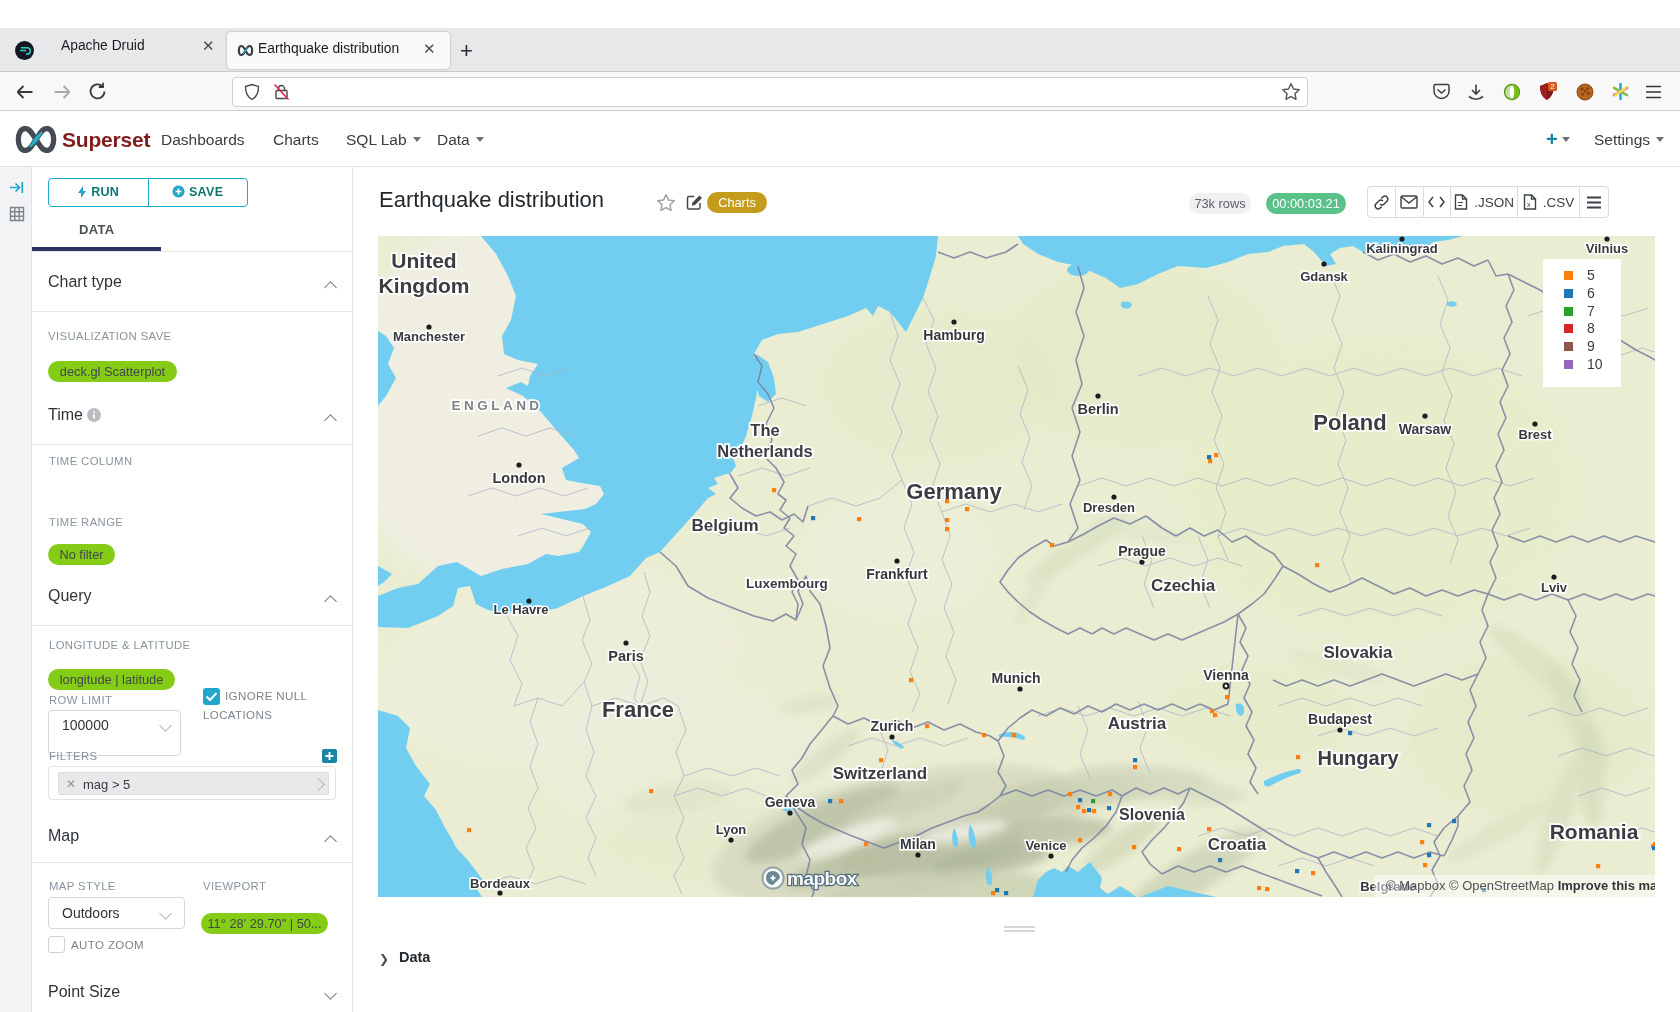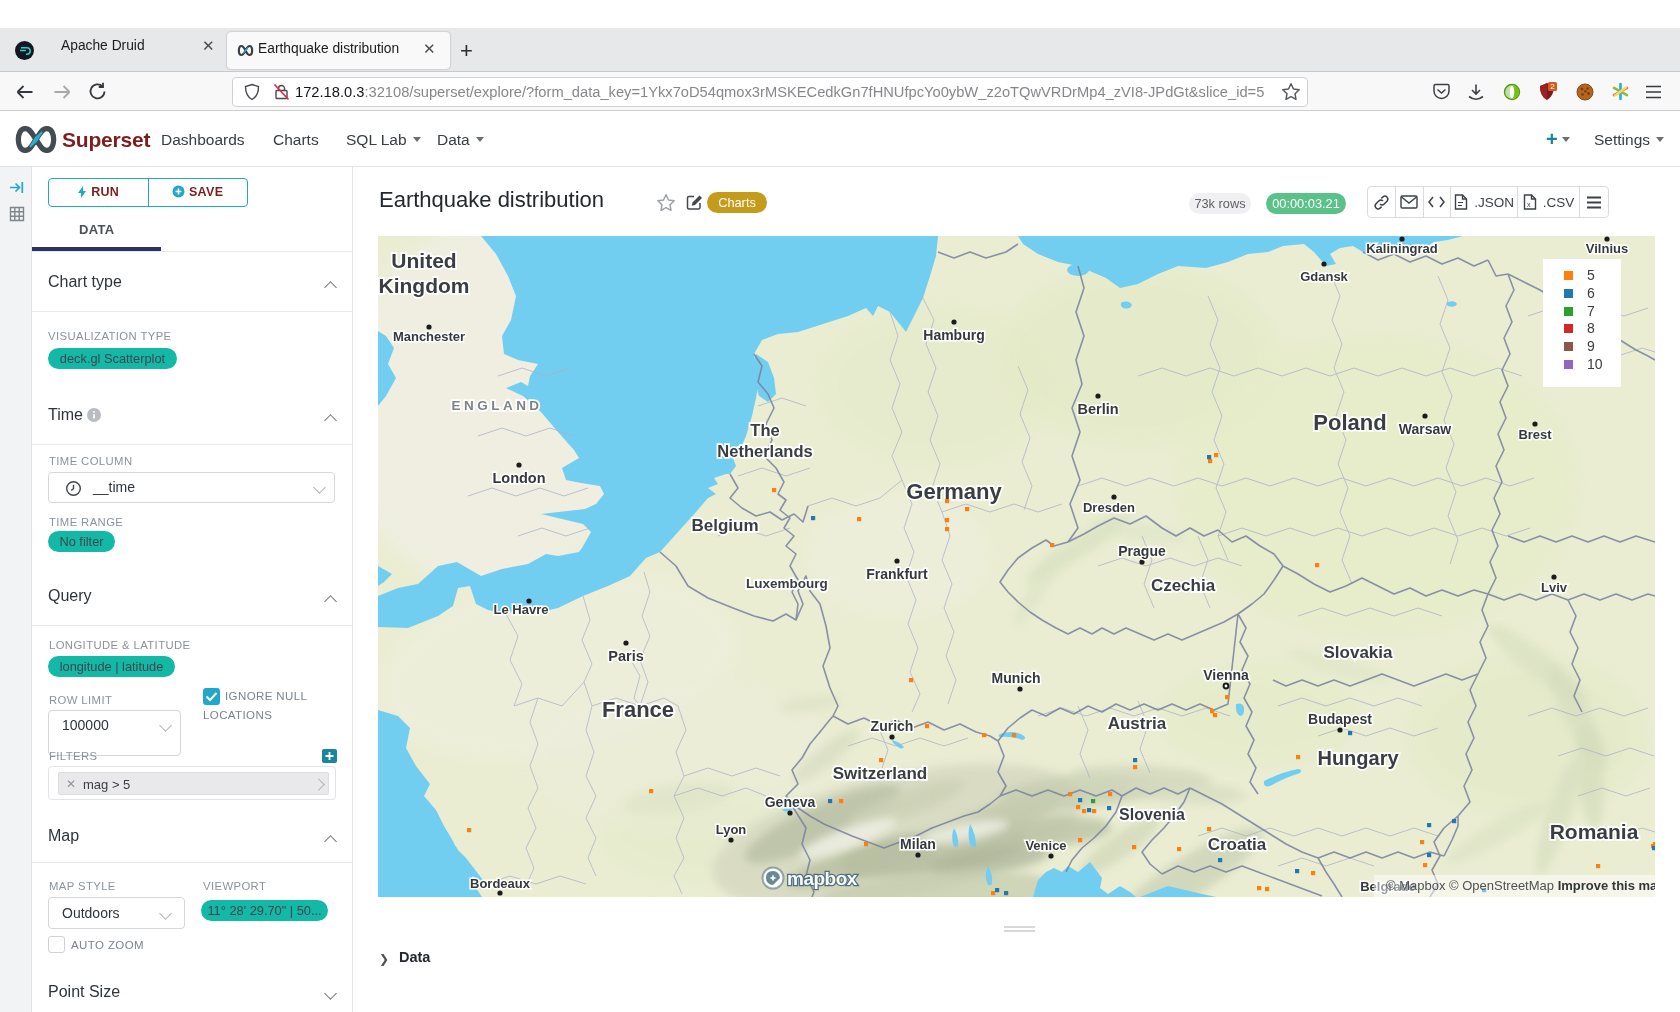--- a/index.html
+++ b/index.html
@@ -21,28 +21,28 @@
 
 #ssheader { left:0; top:111px; width:1680px; height:56px; background:#fff; border-bottom:1px solid #e2e4e6; }
 .navlink { top:131px; font-size:15.5px; color:#383d41; }
 .caret { display:inline-block; width:0; height:0; border-left:4px solid transparent; border-right:4px solid transparent; border-top:5px solid #6a6f73; vertical-align:middle; margin-left:6px; margin-bottom:2px; }
 
 #lsidebar { left:0; top:167px; width:32px; height:845px; background:#f2f3f5; border-right:1px solid #e2e2e4; }
 
 #cpanel { left:32px; top:167px; width:321px; height:845px; background:#fff; border-right:1px solid #e4e5e7; }
 .cp { position:absolute; }
 .btngroup { left:16px; top:11px; width:200px; height:29px; border:1px solid #20a7c9; border-radius:4px; display:flex; }
-.btngroup .b { flex:1; text-align:center; color:#7f1d1d; font-size:12.5px; font-weight:bold; letter-spacing:.3px; line-height:27px; }
+.btngroup .b { flex:1; text-align:center; color:#0f766e; font-size:12.5px; font-weight:bold; letter-spacing:.3px; line-height:27px; }
 .btngroup .b:first-child { border-right:1px solid #20a7c9; }
 .sechead { font-size:16px; color:#2f343a; }
 .chev { position:absolute; width:9px; height:9px; border-right:1.8px solid #6f767c; border-bottom:1.8px solid #6f767c; }
 .chev.up { transform:rotate(-135deg); }
 .chev.down { transform:rotate(45deg); }
 .lbl { font-size:11.3px; color:#8a939c; letter-spacing:.4px; }
-.pill { background:#14b8a6; border-radius:11px; font-size:12.8px; color:#41474c; text-align:center; }
+.pill { background:#84cc16; border-radius:11px; font-size:12.8px; color:#41474c; text-align:center;margin-top:13px; }
 .selbox { background:#fff; border:1px solid #d4d6d8; border-radius:4px; font-size:14px; color:#2f343a; }
 .divider { left:0; width:321px; height:1px; background:#e8e9ea; }
 
 #main { left:353px; top:167px; width:1327px; height:845px; background:#fff; }
 .hpill { border-radius:11px; font-size:12.8px; line-height:21px; }
 .btnbar { display:flex; border:1px solid #d9dbdd; border-radius:4px; background:#fff; height:32px; align-items:center; }
 .btnbar .seg { border-right:1px solid #d9dbdd; height:32px; display:flex; align-items:center; justify-content:center; color:#3b4146; }
 .btnbar .seg:last-child { border-right:none; }
 #mapwrap { left:25px; top:69px; width:1277px; height:661px; overflow:hidden; }
 </style>
@@ -82,21 +82,20 @@
     </svg>
   <div id="urlbar" class="abs"></div>
   <svg class="abs" style="left:243px;top:83px" width="18" height="18" viewBox="0 0 18 18">
       <path d="M9 1.5 L15.5 3.5 C15.5 9 14.5 13.5 9 16.5 C3.5 13.5 2.5 9 2.5 3.5 Z" stroke="#45484c" stroke-width="1.4" fill="none"></path>
     </svg>
   <svg class="abs" style="left:272px;top:83px" width="19" height="18" viewBox="0 0 19 18">
       <rect x="4" y="7.5" width="11" height="8" rx="1" stroke="#45484c" stroke-width="1.4" fill="none"></rect>
       <path d="M6.5 7.5 V5.5 a3 3 0 0 1 6 0 V7.5" stroke="#45484c" stroke-width="1.4" fill="none"></path>
       <path d="M2.5 1.5 L16.5 16.5" stroke="#e22850" stroke-width="1.7"></path>
     </svg>
-  <div class="abs urltxt"><b>172.18.0.3</b>:32108/superset/explore/?form_data_key=1Ykx7oD54qmox3rMSKECedkGn7fHNUfpcYo0ybW_z2oTQwVRDrMp4_zVI8-JPdGt&amp;slice_id=5</div>
   <svg class="abs" style="left:1281px;top:82px" width="20" height="20" viewBox="0 0 20 20">
       <path d="M10 1.8 l2.5 5.2 5.7.7 -4.2 4 1 5.6 L10 14.6 5 17.3 l1-5.6 -4.2-4 5.7-.7z" stroke="#55585c" stroke-width="1.5" fill="none" stroke-linejoin="round"></path>
     </svg>
 
   <svg class="abs" style="left:1432px;top:83px" width="19" height="18" viewBox="0 0 19 18">
       <path d="M2 3 a1.5 1.5 0 0 1 1.5-1.5 h12 A1.5 1.5 0 0 1 17 3 v5 a7.5 7.5 0 0 1 -15 0 z" stroke="#3c3f43" stroke-width="1.5" fill="none"></path>
       <path d="M5.5 6.5 l4 3.6 4-3.6" stroke="#3c3f43" stroke-width="1.5" fill="none"></path>
     </svg>
   <svg class="abs" style="left:1467px;top:83px" width="18" height="18" viewBox="0 0 18 18">
       <path d="M9 1.5 v9 M5 7 l4 4 4-4" stroke="#3c3f43" stroke-width="1.6" fill="none"></path>
@@ -165,38 +164,30 @@
             <path d="M6.5 3.5 v6 M3.5 6.5 h6" stroke="#fff" stroke-width="1.6"></path>
           </svg> SAVE</div>
     </div>
     <div class="cp" style="left:47px;top:55px;font-size:13px;font-weight:bold;color:#4b5055;letter-spacing:.3px">DATA</div>
     <div class="cp" style="left:0;top:80px;width:129px;height:4px;background:#2a3362"></div>
     <div class="cp divider" style="top:84px"></div>
 
     <div class="cp sechead" style="left:16px;top:106px">Chart type</div>
     <div class="chev up cp" style="left:294px;top:116px"></div>
     <div class="cp divider" style="top:144px"></div>
-    <div class="cp lbl" style="left:16px;top:163px">VISUALIZATION TYPE</div>
+    <div class="cp lbl" style="left:16px;top:163px">VISUALIZATION SAVE</div>
     <div class="cp pill" style="left:16px;top:181px;width:129px;height:21px;line-height:21px">deck.gl Scatterplot</div>
 
     <div class="cp sechead" style="left:16px;top:239px">Time <svg width="14" height="14" viewBox="0 0 14 14" style="vertical-align:-2px">
           <circle cx="7" cy="7" r="7" fill="#b9bdc1"></circle>
           <path d="M7 3.2 v1.6 M7 6.2 v4.4" stroke="#fff" stroke-width="1.8"></path>
         </svg></div>
     <div class="chev up cp" style="left:294px;top:249px"></div>
     <div class="cp divider" style="top:277px"></div>
     <div class="cp lbl" style="left:17px;top:288px">TIME COLUMN</div>
-    <div class="selbox cp" style="left:16px;top:305px;width:287px;height:31px">
-      <svg width="15" height="15" viewBox="0 0 15 15" style="position:absolute;left:17px;top:8px">
-          <circle cx="7.5" cy="7.5" r="6.8" stroke="#43484d" stroke-width="1.4" fill="none"></circle>
-          <path d="M7.5 3.8 V7.7 L5.2 9.4" stroke="#43484d" stroke-width="1.4" fill="none"></path>
-        </svg>
-      <span style="position:absolute;left:44px;top:6px">__time</span>
-      <div class="chev down" style="left:266px;top:10px;border-color:#aeb3b7"></div>
-    </div>
     <div class="cp lbl" style="left:17px;top:349px">TIME RANGE</div>
     <div class="cp pill" style="left:16px;top:364px;width:67px;height:21px;line-height:21px">No filter</div>
 
     <div class="cp sechead" style="left:16px;top:420px">Query</div>
     <div class="chev up cp" style="left:294px;top:430px"></div>
     <div class="cp divider" style="top:458px"></div>
     <div class="cp lbl" style="left:17px;top:472px">LONGITUDE &amp; LATITUDE</div>
     <div class="cp pill" style="left:16px;top:489px;width:127px;height:21px;line-height:21px">longitude | latitude</div>
     <div class="cp lbl" style="left:17px;top:527px">ROW LIMIT</div>
     <div class="selbox cp" style="left:16px;top:543px;width:133px;height:46px">

